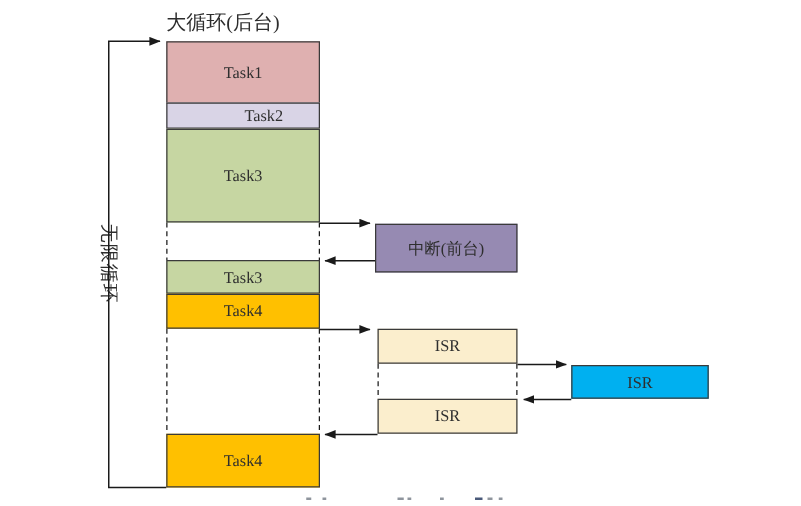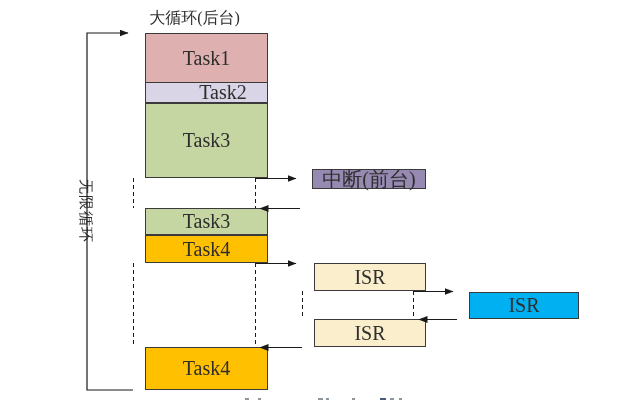--- a/index.html
+++ b/index.html
@@ -1,39 +1,39 @@
 <!DOCTYPE html>
 <html><head>
 <meta charset="utf-8">
 <style>
   html,body{margin:0;padding:0;background:#ffffff;}
   .canvas{
     position:relative;width:641px;height:405px;background:#ffffff;overflow:hidden;
     font-family:"Liberation Serif","DejaVu Serif",serif;color:#2d2d2d;
   }
   .lbl{position:absolute;white-space:nowrap;}
-  .title{left:133px;top:8px;width:123px;text-align:center;font-size:16px;}
+  .title{left:133px;top:8px;width:123px;font-size:16px;}
   .nested-title{left:443px;top:262px;width:140px;text-align:center;font-size:15px;}
   .loop-label{
     left:46px;top:202px;width:80px;height:18px;line-height:18px;
     transform:rotate(90deg);transform-origin:center;background:#ffffff;
     text-align:center;font-size:15px;letter-spacing:1px;
   }
   .box{
     position:absolute;box-sizing:border-box;border:1px solid #3a3a3a;
     display:flex;align-items:center;justify-content:center;
-    font-size:20px;color:#2e2e2e;margin-left:12px;
+    font-size:13px;color:#2e2e2e;
   }
   .b-task1{left:133px;top:33px;width:123px;height:50px;}
   .b-task2{left:133px;top:82px;width:123px;height:21px;}
   .b-task3a{left:133px;top:103px;width:123px;height:75px;}
   .b-task3b{left:133px;top:208px;width:123px;height:27px;}
   .b-task4a{left:133px;top:235px;width:123px;height:28px;}
   .b-task4b{left:133px;top:347px;width:123px;height:43px;}
-  .b-interrupt{left:300px;top:169px;width:114px;height:20px;}
+  .b-interrupt{left:300px;top:179px;width:114px;height:39px;}
   .b-isr1{left:302px;top:263px;width:112px;height:28px;}
   .b-isr2{left:302px;top:319px;width:112px;height:28px;}
   .b-nested{left:457px;top:292px;width:110px;height:27px;}
   svg.wires{position:absolute;left:0;top:0;pointer-events:none;}
   .speck{position:absolute;height:2px;background:#8f959d;top:398px;}
   .sp1{left:245px;width:4px;}  .sp2{left:258px;width:3px;}
   .sp3{left:318px;width:5px;}  .sp4{left:326px;width:3px;}
   .sp5{left:352px;width:3px;}  .sp6{left:380px;width:6px;background:#4a5a7a;}
   .sp7{left:390px;width:4px;}  .sp8{left:399px;width:3px;}
 </style>

